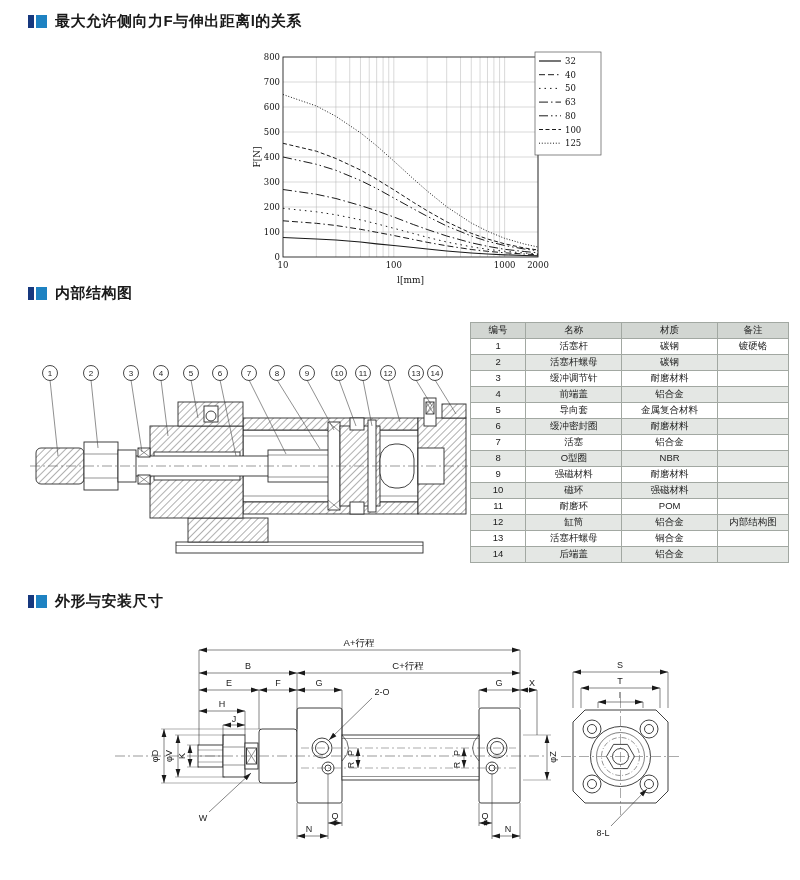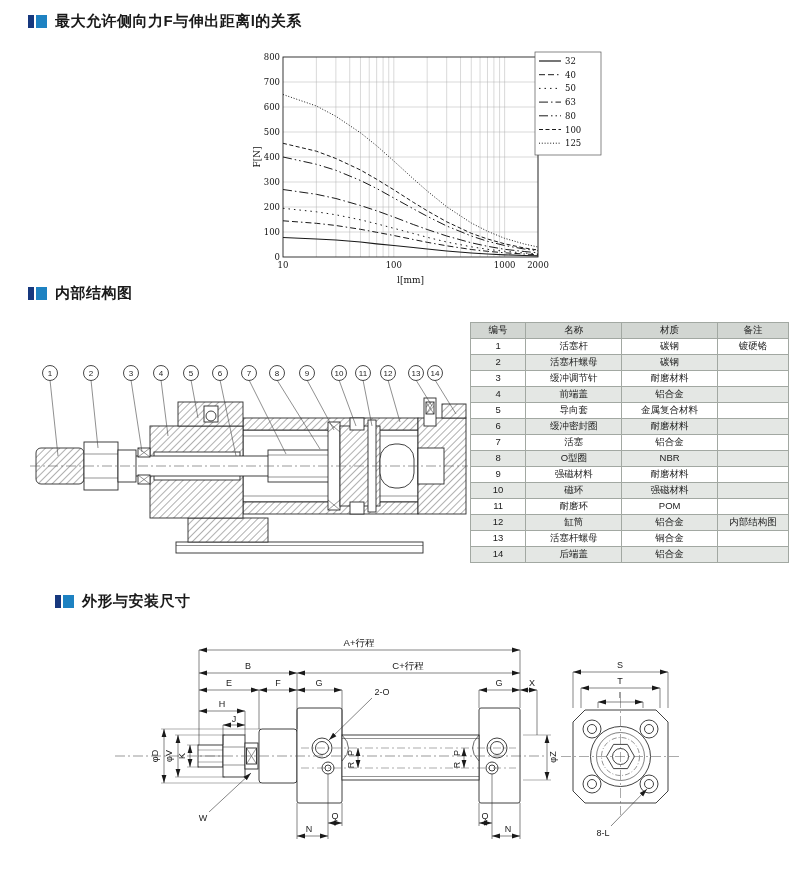--- a/index.html
+++ b/index.html
@@ -5,21 +5,21 @@
   html,body{margin:0;padding:0;}
   body{
     width:800px;height:880px;position:relative;background:#ffffff;
     font-family:"Liberation Sans",sans-serif;color:#1a1a1a;overflow:hidden;
   }
   .sec-header{position:absolute;display:flex;align-items:center;gap:8px;}
   .sec-bullet{width:19px;height:13px;background:linear-gradient(90deg,#17387e 0 34%,#ffffff 34% 40%,#1e82c2 40% 100%);}
   .sec-title{font-size:15px;font-weight:bold;letter-spacing:0.5px;}
   #hdr1{left:28px;top:12px;text-align:right;}
   #hdr2{left:28px;top:284px;}
-  #hdr3{left:28px;top:592px;margin-left:27px;}
+  #hdr3{left:28px;top:592px;}
   #chart-wrap{position:absolute;left:252px;top:48px;width:356px;height:240px;}
   #structure-wrap{position:absolute;left:28px;top:356px;width:444px;height:220px;}
   #table-wrap{position:absolute;left:470px;top:322px;width:319px;}
   #dims-wrap{position:absolute;left:95px;top:626px;width:695px;height:252px;}
   table.parts{border-collapse:collapse;width:319px;table-layout:fixed;}
   table.parts td,table.parts th{
     border:1px solid #a2a8a2;font-size:9.5px;font-weight:normal;
     text-align:center;vertical-align:middle;height:15px;padding:0 2px;line-height:1.1;margin-left:20px;
   }
   table.parts th{background:#d2d6d2;}

